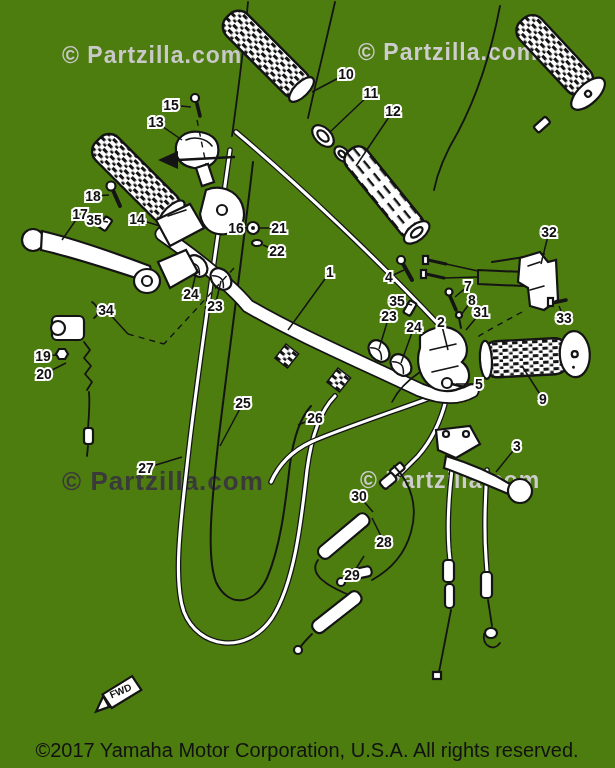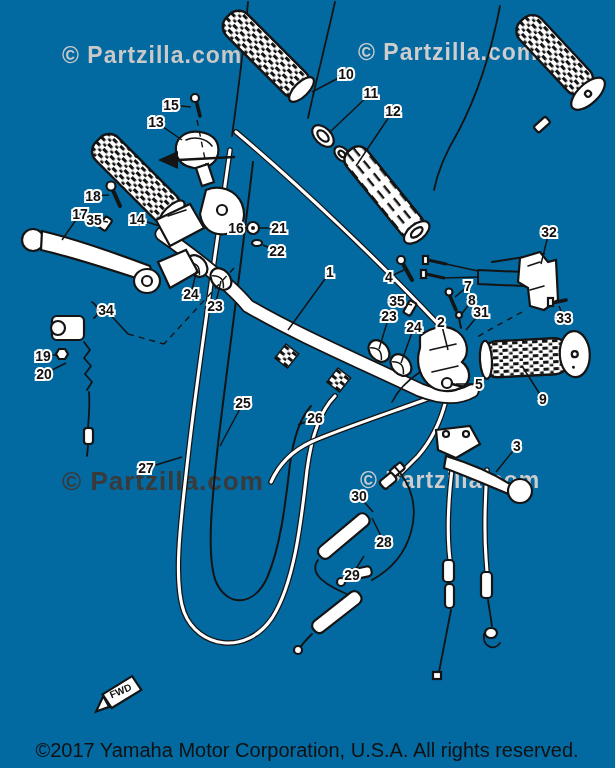--- a/index.html
+++ b/index.html
@@ -1,16 +1,16 @@
 <!DOCTYPE html>
 <html><head>
 <meta charset="utf-8">
 <style>
   html,body{margin:0;padding:0;background:#ffffff;}
-  .stage{position:relative;width:615px;height:768px;background:#0369a1;overflow:hidden;
+  .stage{position:relative;width:615px;height:768px;background:#4d7c0f;overflow:hidden;
          font-family:"Liberation Sans", sans-serif;}
   svg{position:absolute;left:0;top:0;}
   .ln{stroke:#141414;fill:none;stroke-linecap:round;stroke-linejoin:round;}
   .w2{stroke-width:2;}
   .w25{stroke-width:2.4;}
   .fillw{fill:#ffffff;stroke:#141414;stroke-width:2.2;}
   .dark{fill:#141414;stroke:none;}
   .dbl{stroke:#141414;fill:none;stroke-width:5.6;stroke-linecap:round;}
   .dbl-bar{stroke:#141414;fill:none;stroke-width:15;stroke-linecap:round;}
   .dash{stroke:#141414;stroke-width:1.4;fill:none;stroke-dasharray:6 5;}

